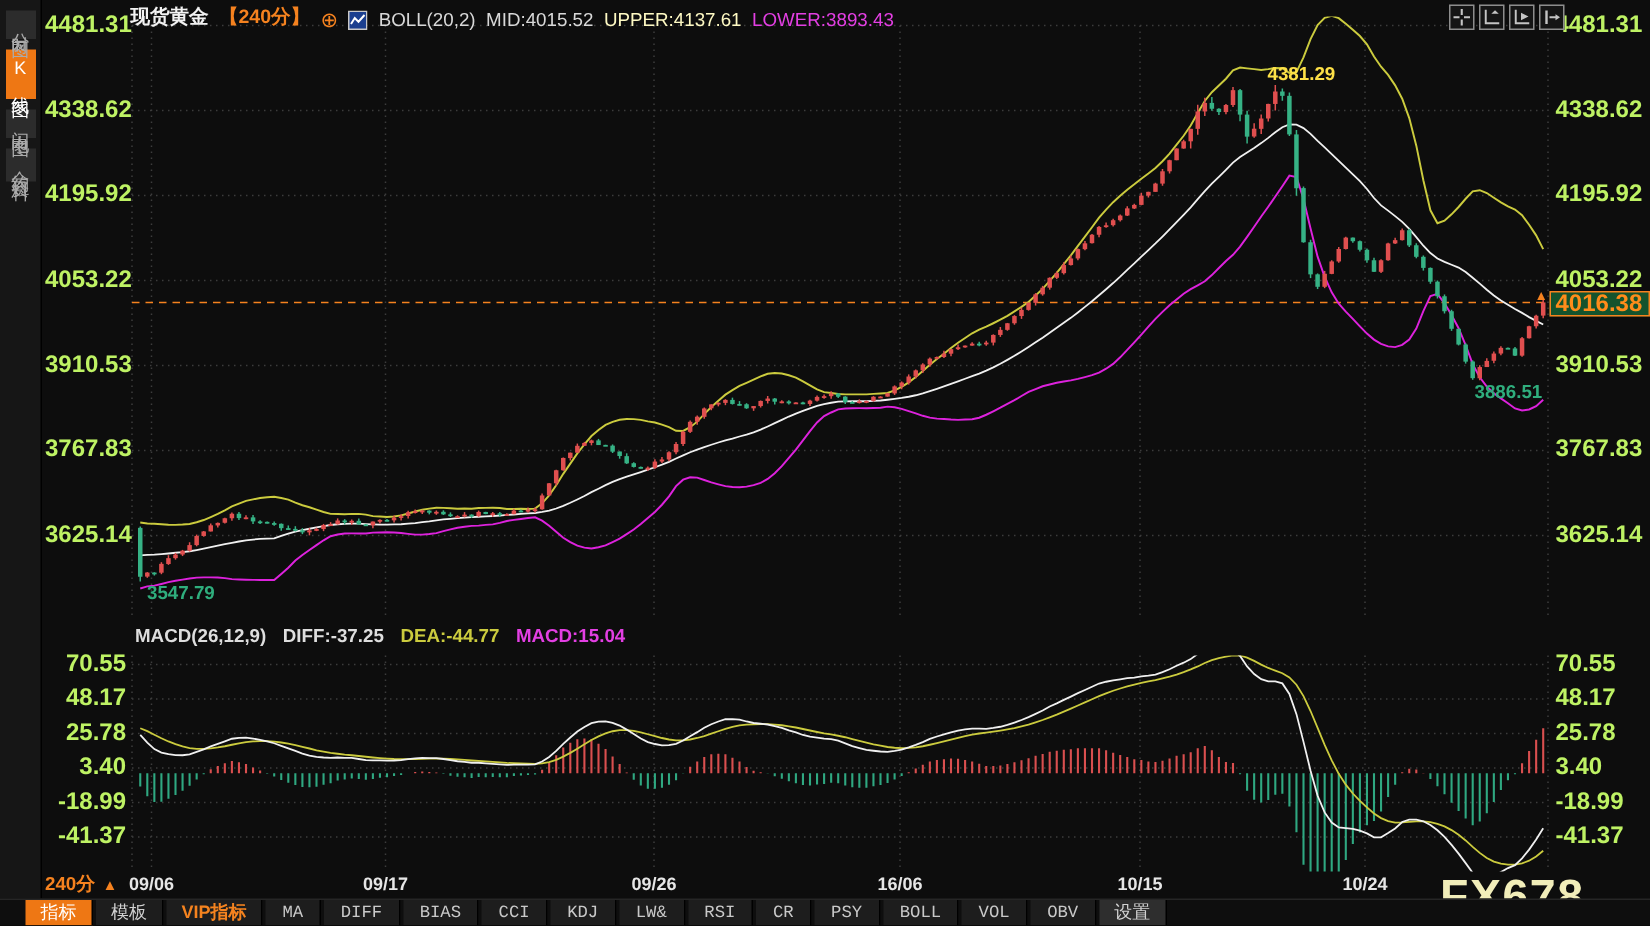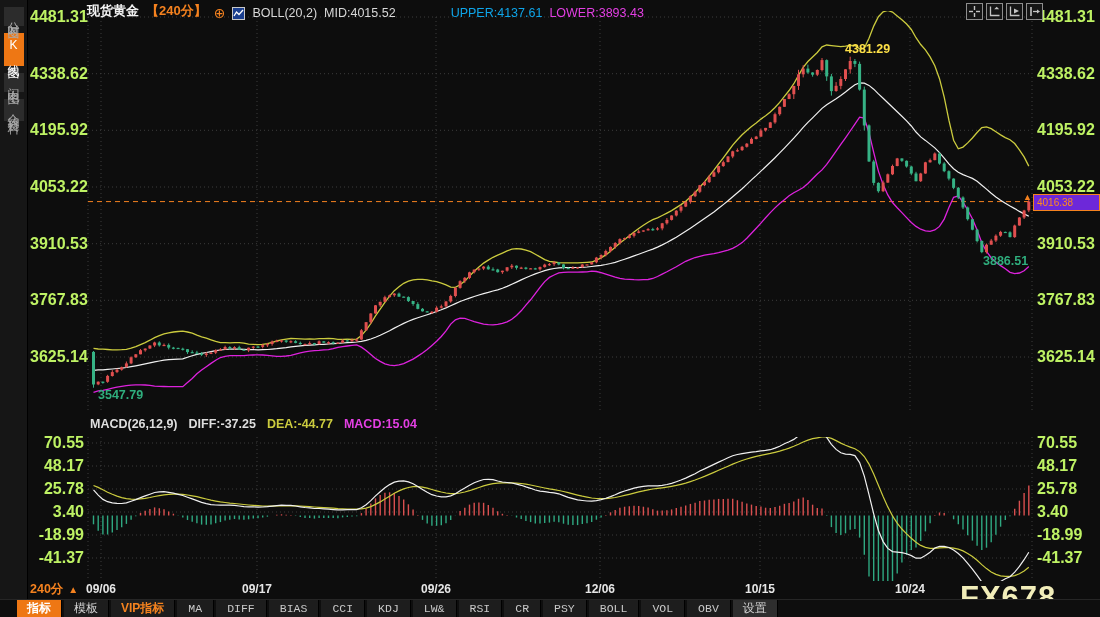--- a/index.html
+++ b/index.html
@@ -12,55 +12,55 @@
         padding:5px 0;background:#2c2c2c;color:#ababab;font-size:12px;letter-spacing:3px;
         text-align:center;line-height:20px;cursor:pointer;}
   .vtab.active{background:#ee7714;color:#fff;}
   
   .header{position:absolute;left:87px;top:0;height:20px;display:flex;align-items:flex-end;
           gap:7px;z-index:7;font-size:12.5px;white-space:nowrap;}
   .h-symbol{color:#f2f2f2;font-weight:700;font-size:13px;}
   .h-period{color:#f5821f;font-weight:700;font-size:13px;}
   .h-target{color:#f5821f;font-size:14px;line-height:14px;}
   .h-plain{color:#d8d8d8;}
-  .h-upper{color:#0ea5e9;margin-left:48px;}
+  .h-upper{color:#fef9c3;}
   .h-lower{color:#e33fe3;}
   .winicons{position:absolute;left:966px;top:3px;display:flex;gap:3px;z-index:7;}
   .wicon{width:15px;height:15px;border:1px solid #8d8d8d;background:#151515;
          display:flex;align-items:center;justify-content:center;cursor:pointer;}
   
   #chart{position:absolute;left:0;top:0;z-index:1;}
   #labels{position:absolute;left:0;top:0;width:1100px;height:617px;z-index:4;pointer-events:none;}
   .axlbl{position:absolute;font-size:16px;font-weight:700;color:#bef264;height:16px;line-height:16px;}
   .datelbl{position:absolute;font-size:12px;font-weight:700;color:#e6e6e6;height:16px;line-height:16px;text-align:center;}
   .mk{position:absolute;font-weight:700;font-size:12.5px;z-index:5;white-space:nowrap;}
   .mk-red{color:#fde047;}
   .mk-green{color:#2fae7d;}
   .price-tag{position:absolute;left:1033px;top:194px;width:62px;height:15px;line-height:15px;
-             border:1px solid #f5821f;background:#6d28d9;color:#ff8c1a;font-size:10px;
-             font-weight:400;padding-left:3px;z-index:6;}
+             border:1px solid #f5821f;background:#14532d;color:#ff8c1a;font-size:16px;
+             font-weight:700;padding-left:3px;z-index:6;}
   .price-arrow{position:absolute;left:1023px;top:192px;color:#f5821f;font-size:9px;z-index:6;}
   .macd-legend{position:absolute;left:90px;top:417px;height:16px;display:flex;gap:11px;
                z-index:5;font-size:12.5px;font-weight:600;white-space:nowrap;}
   .ml-name,.ml-diff{color:#dedede;}
   .ml-dea{color:#cbcb3e;}
   .ml-macd{color:#e33fe3;}
   .period-lbl{position:absolute;left:30px;top:581px;height:16px;line-height:16px;z-index:5;
               color:#f5821f;font-size:12.5px;font-weight:700;cursor:pointer;}
   .period-lbl .arr{font-size:10px;margin-left:5px;}
   .watermark{position:absolute;left:960px;top:580px;font-size:31px;font-weight:700;
              color:#fef9c3;letter-spacing:1px;z-index:8;opacity:.95;}
   
   .toolbar{position:absolute;left:0;top:599px;width:1100px;height:18px;background:#0e0e0e;
            border-top:1px solid #262626;display:flex;align-items:stretch;padding-left:17px;
            box-sizing:border-box;z-index:9;}
   .titem{display:flex;align-items:center;padding:0 10px;margin-right:2px;background:#1d1d1d;
          color:#d2d2d2;font-size:12px;border-right:1px solid #000;cursor:pointer;white-space:nowrap;}
   .titem.latin{font-family:Liberation Mono, monospace;font-size:11.5px;color:#c9c9c9;padding:0 11px;}
-  .titem.active{background:#ee7714;color:#fff;font-weight:700;}
+  .titem.active{background:#ee7714;color:#fff;font-weight:400;}
   .titem.vip{color:#f5831f;font-weight:700;}
   .titem.settings{background:#2e2e2e;}
 </style>
 </head>
 <body>
 
 <div id="app">
 
   <div class="sidebar">
       <div class="vtab">分时图</div>
@@ -790,21 +790,21 @@
       <div class="axlbl" style="left: 1037px; top: 481px; width: 58px;">25.78</div>
       <div class="axlbl" style="left: 30px; top: 504px; width: 54px; text-align: right;">3.40</div>
       <div class="axlbl" style="left: 1037px; top: 504px; width: 58px;">3.40</div>
       <div class="axlbl" style="left: 30px; top: 527px; width: 54px; text-align: right;">-18.99</div>
       <div class="axlbl" style="left: 1037px; top: 527px; width: 58px;">-18.99</div>
       <div class="axlbl" style="left: 30px; top: 550px; width: 54px; text-align: right;">-41.37</div>
       <div class="axlbl" style="left: 1037px; top: 550px; width: 58px;">-41.37</div>
       <div class="datelbl" style="left: 71px; top: 581px; width: 60px;">09/06</div>
       <div class="datelbl" style="left: 227px; top: 581px; width: 60px;">09/17</div>
       <div class="datelbl" style="left: 406px; top: 581px; width: 60px;">09/26</div>
-      <div class="datelbl" style="left: 570px; top: 581px; width: 60px;">12/06</div>
+      <div class="datelbl" style="left: 570px; top: 581px; width: 60px;">16/06</div>
       <div class="datelbl" style="left: 730px; top: 581px; width: 60px;">10/15</div>
       <div class="datelbl" style="left: 880px; top: 581px; width: 60px;">10/24</div>
     </div>
 
   <div class="mk mk-red" style="left:845px;top:42px;">4381.29</div>
   <div class="mk mk-green" style="left:98px;top:388px;">3547.79</div>
   <div class="mk mk-green" style="left:983px;top:254px;">3886.51</div>
   <div class="price-arrow" style="top: 192px;">▲</div>
   <div class="price-tag" style="top: 194px;">4016.38</div>
 

